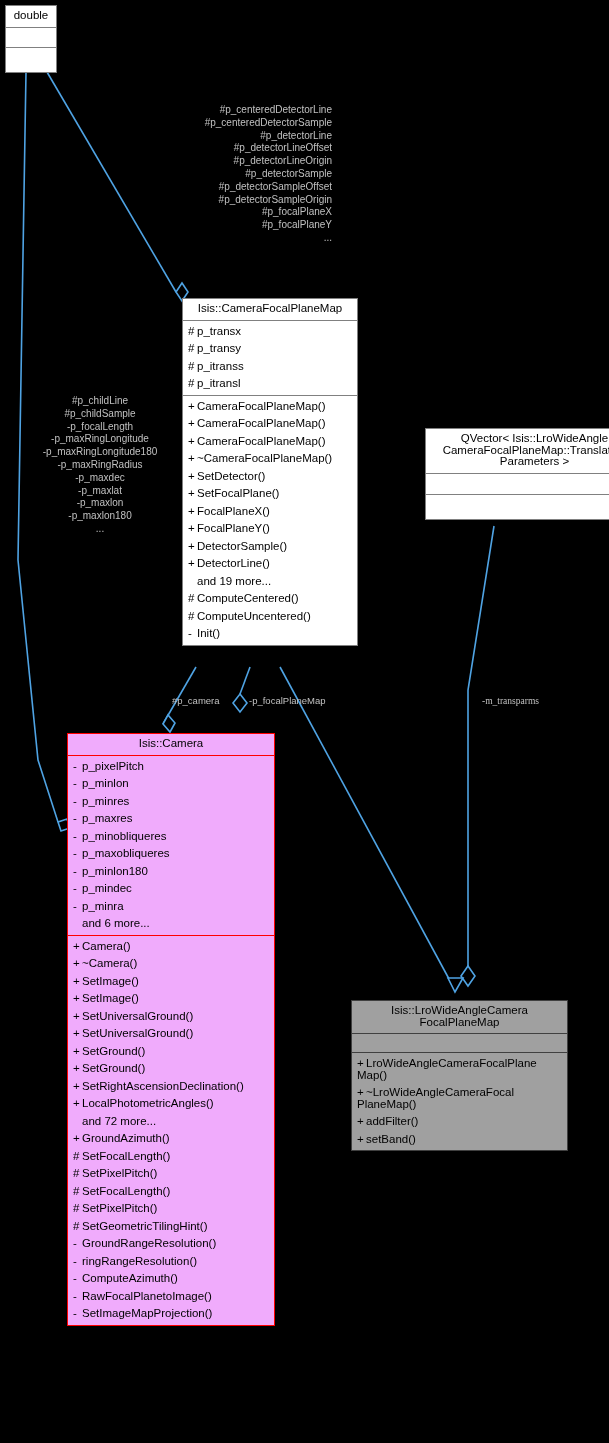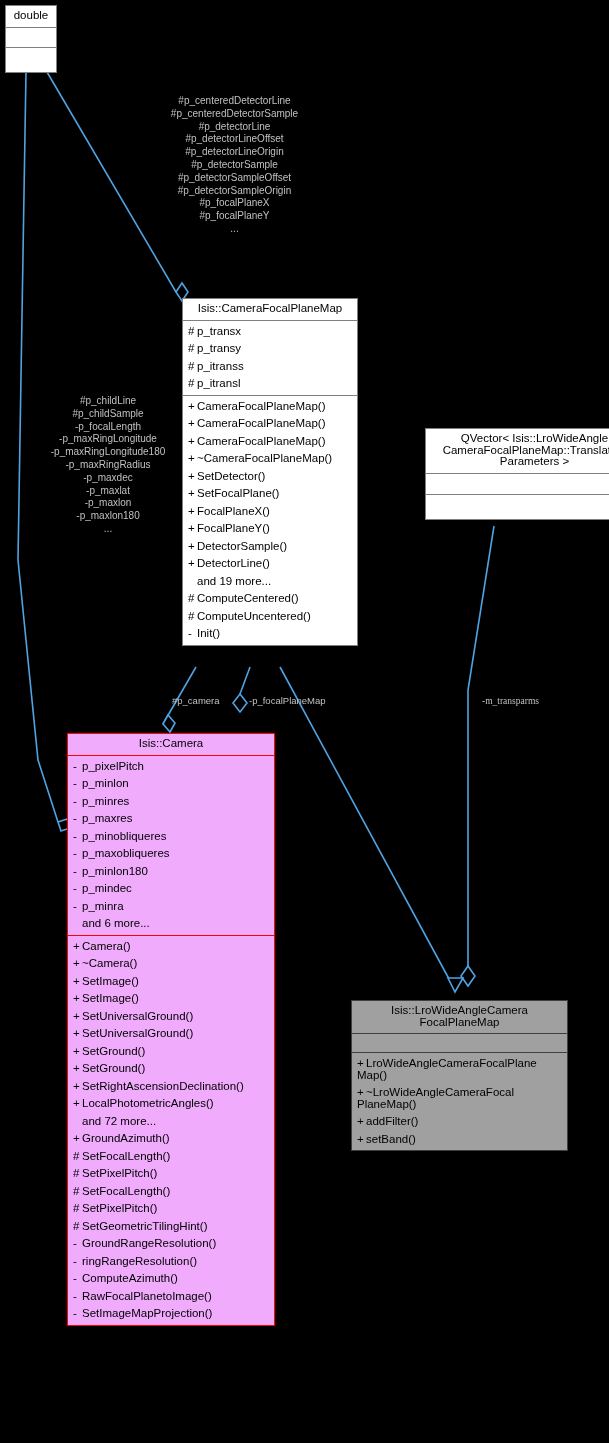--- a/index.html
+++ b/index.html
@@ -125,33 +125,33 @@
       <path d="M 163 724 l 5 -9 l 7 8 l -5 9 z"></path>
       <path d="M 240 694 l 7 9 l -7 9 l -7 -9 z"></path>
       <path d="M 468 966 l 7 10 l -7 10 l -7 -10 z"></path>
     </g>
 
     <g stroke="#4fa3e3" stroke-width="1.6" fill="#000000">
       <path d="M 448 978 L 463 978 L 455 992 z"></path>
     </g>
   </svg>
 
-  <div class="edge-label" style="left:137px; top:95px; width:195px;">#p_centeredDetectorLine
+  <div class="edge-label" style="left:137px; top:104px; width:195px;text-align:right;">#p_centeredDetectorLine
 #p_centeredDetectorSample
 #p_detectorLine
 #p_detectorLineOffset
 #p_detectorLineOrigin
 #p_detectorSample
 #p_detectorSampleOffset
 #p_detectorSampleOrigin
 #p_focalPlaneX
 #p_focalPlaneY
 ...</div>
 
-  <div class="edge-label" style="left:20px; top:395px; width:176px;">#p_childLine
+  <div class="edge-label" style="left:12px; top:395px; width:176px;">#p_childLine
 #p_childSample
 -p_focalLength
 -p_maxRingLongitude
 -p_maxRingLongitude180
 -p_maxRingRadius
 -p_maxdec
 -p_maxlat
 -p_maxlon
 -p_maxlon180
 ...</div>

